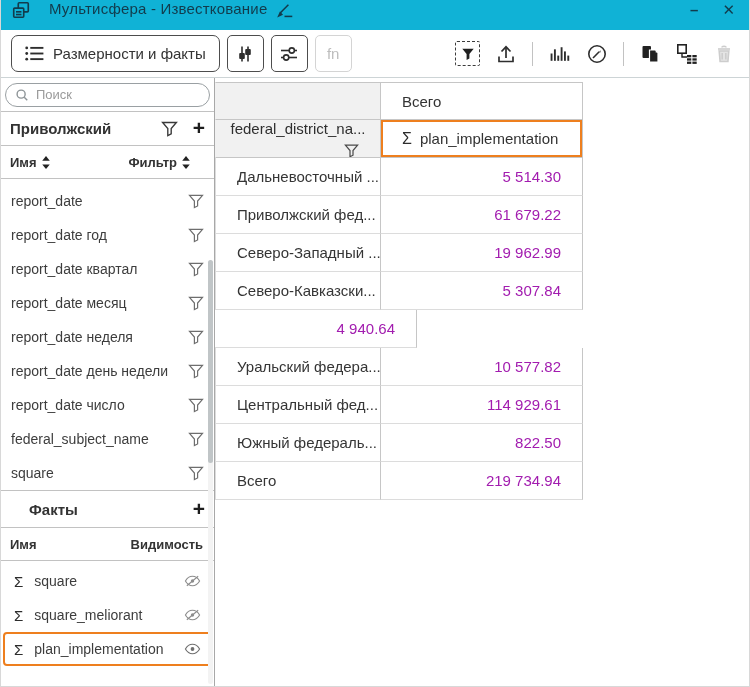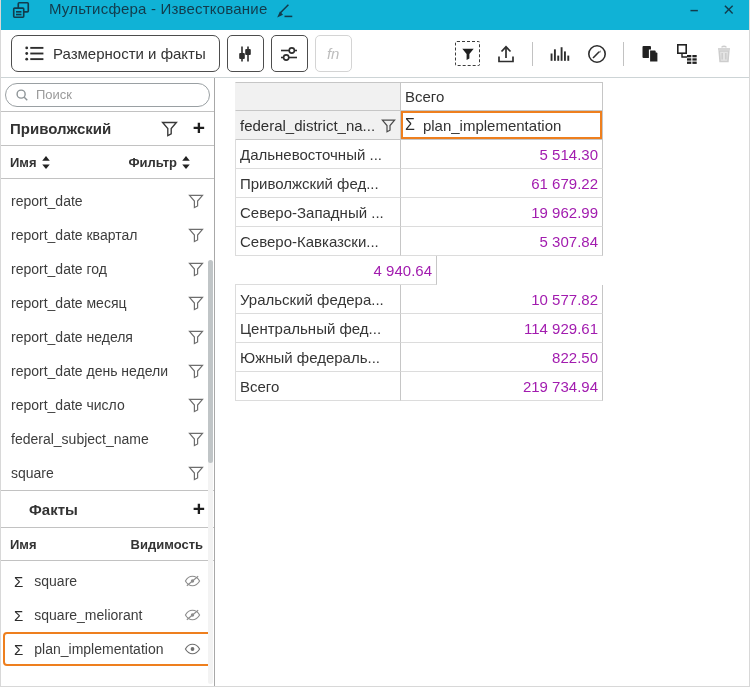--- a/index.html
+++ b/index.html
@@ -23,29 +23,29 @@
   .app-icon{width:20px;height:20px;margin-right:18px;display:flex;}
   .titlebar .title{font-size:15px;color:var(--dark);font-weight:500;letter-spacing:.2px;}
   .edit-icon{margin-left:8px;display:flex;}
   .win-controls{margin-left:auto;display:flex;align-items:center;gap:16px;}
   .win-btn{color:var(--dark);font-size:15px;font-weight:700;line-height:1;cursor:default;padding:2px 4px;}
 
   
   .toolbar{height:48px;background:#fff;border-bottom:1px solid #cdd4d6;display:flex;align-items:center;padding:0 10px;flex:0 0 auto;}
   .tb-left{display:flex;align-items:center;gap:7px;}
   .btn-main{height:37px;border:1.5px solid #4d4d4d;border-radius:7px;background:#fff;display:flex;align-items:center;gap:9px;padding:0 13px;font-size:15px;color:var(--ink);}
-  .btn-sq{width:37px;height:37px;border:1.5px solid #4d4d4d;border-radius:5px;background:#fff;display:flex;align-items:center;justify-content:center;font-style:italic;}
+  .btn-sq{width:37px;height:37px;border:1.5px solid #4d4d4d;border-radius:5px;background:#fff;display:flex;align-items:center;justify-content:center;}
   .btn-sq.disabled{border-color:#d4d4d4;color:#bdbdbd;font-size:15px;}
   .tb-right{margin-left:auto;display:flex;align-items:center;gap:15px;padding-right:4px;}
   .tb-ic{display:flex;align-items:center;justify-content:center;}
   .tb-sep{width:1px;height:24px;background:#c2c2c2;}
   .dashed-box{width:25px;height:25px;border:1.6px dashed #3c3c3c;border-radius:2px;display:flex;align-items:center;justify-content:center;}
 
   
-  .content{flex:1;display:flex;min-height:0;gap:20px;}
+  .content{flex:1;display:flex;min-height:0;}
 
   
   .sidebar{width:214px;flex:0 0 214px;border-right:1px solid #a8a8a8;position:relative;background:#fff;}
   .search-wrap{height:33px;display:flex;align-items:center;padding:0 4px;}
   .search-pill{flex:1;height:24px;border:1.5px solid #9aa0a3;border-radius:13px;display:flex;align-items:center;padding:0 9px;gap:7px;background:#fff;}
   .search-pill input{border:none;outline:none;font-size:13px;width:100%;font-family:inherit;color:#555;background:transparent;}
   .search-pill input::placeholder{color:#9a9a9a;}
   .s-divider{border-top:1px solid #c2c2c2;}
   .side-header{height:33px;display:flex;align-items:center;padding:0 9px;}
   .side-header .t{font-size:15px;font-weight:700;color:var(--ink);}
@@ -63,25 +63,25 @@
   .fact-item .sigma{font-size:15px;color:#2c2c2c;}
   .fact-item .eye{margin-left:auto;display:flex;}
   .fact-item.highlighted{border-color:var(--orange);}
   .sb-track{position:absolute;top:182px;bottom:2px;right:1px;width:5px;background:#f3f3f3;border-radius:3px;}
   .sb-thumb{position:absolute;top:182px;right:1px;width:5px;height:203px;background:#c0c5c7;border-radius:3px;}
 
   
   .main{flex:1;position:relative;background:#fff;}
   .pivot{position:absolute;top:4px;left:0;width:368px;}
   .p-row{display:flex;}
-  .p-cell{height:29px;border-right:1px solid var(--bd-strong);border-bottom:1px solid var(--bd-strong);display:flex;align-items:center;font-size:15px;background:#fff;padding:0 4px;overflow:hidden;white-space:nowrap;}
+  .p-cell{height:38px;border-right:1px solid var(--bd-strong);border-bottom:1px solid var(--bd-strong);display:flex;align-items:center;font-size:15px;background:#fff;padding:0 21px;overflow:hidden;white-space:nowrap;}
   .p-head .p-cell{border-color:var(--bd-strong);}
   .c1{width:166px;flex:0 0 166px;}
   .c2{width:202px;flex:0 0 202px;}
-  .gray{background:var(--cell-gray);}
+  .gray{background:var(--cell-gray);flex-direction:column;}
   .p-row.first .p-cell{border-top:1px solid var(--bd-strong);}
   .p-cell.lb{border-left:1px solid transparent;}
   .dimhead{color:#2f2f2f;gap:6px;}
   .dimhead .fic{margin-left:auto;display:flex;}
   .measure{gap:8px;box-shadow:inset 0 0 0 2px var(--orange);}
   .measure .sigma{font-size:16px;color:#2c2c2c;}
   #pivot-body .p-cell{border-color:var(--bd-light);border-right-color:var(--bd-strong);}
   #pivot-body .label{color:#353535;}
   #pivot-body .value{justify-content:flex-end;color:#a21caf;}
   svg{display:block;}
@@ -268,29 +268,29 @@
       <div class="dims-list" id="dims-list">
           <div class="dim-item">
     <span>report_date</span>
     <span class="fic">
       <svg viewBox="0 0 16 16" width="16" height="16" fill="none" stroke="#6e6e6e" stroke-width="1.2">
         <path d="M1.5 2.3 h13 L9.6 8 V13 l-3.2 1.6 V8 Z"></path>
       </svg>
     </span>
   </div>
           <div class="dim-item">
+    <span>report_date год</span>
+    <span class="fic">
+      <svg viewBox="0 0 16 16" width="16" height="16" fill="none" stroke="#6e6e6e" stroke-width="1.2">
+        <path d="M1.5 2.3 h13 L9.6 8 V13 l-3.2 1.6 V8 Z"></path>
+      </svg>
+    </span>
+  </div>
+          <div class="dim-item">
     <span>report_date квартал</span>
-    <span class="fic">
-      <svg viewBox="0 0 16 16" width="16" height="16" fill="none" stroke="#6e6e6e" stroke-width="1.2">
-        <path d="M1.5 2.3 h13 L9.6 8 V13 l-3.2 1.6 V8 Z"></path>
-      </svg>
-    </span>
-  </div>
-          <div class="dim-item">
-    <span>report_date год</span>
     <span class="fic">
       <svg viewBox="0 0 16 16" width="16" height="16" fill="none" stroke="#6e6e6e" stroke-width="1.2">
         <path d="M1.5 2.3 h13 L9.6 8 V13 l-3.2 1.6 V8 Z"></path>
       </svg>
     </span>
   </div>
           <div class="dim-item">
     <span>report_date месяц</span>
     <span class="fic">
       <svg viewBox="0 0 16 16" width="16" height="16" fill="none" stroke="#6e6e6e" stroke-width="1.2">

